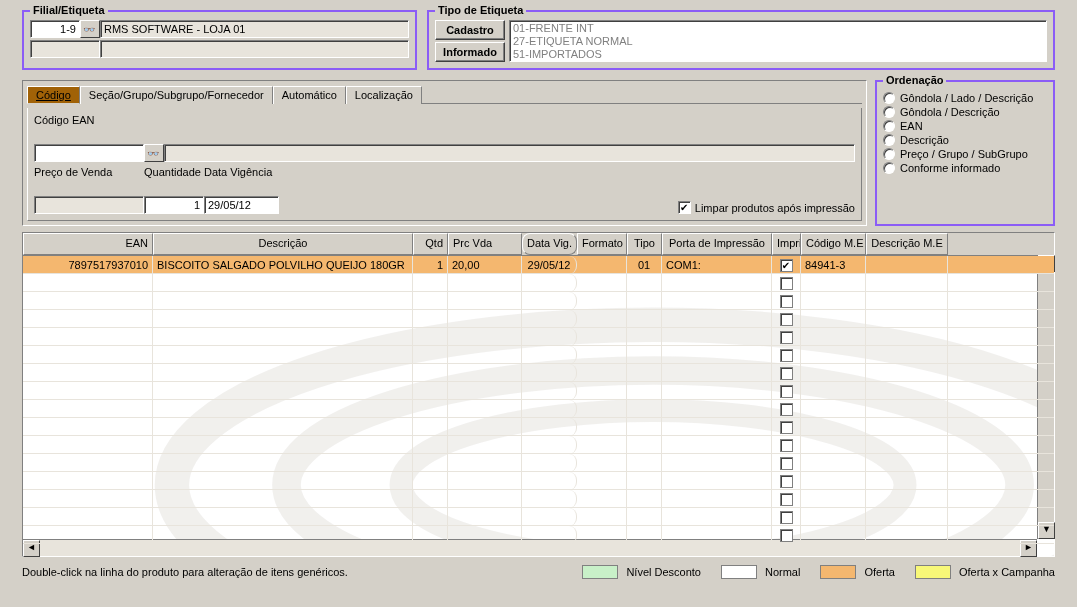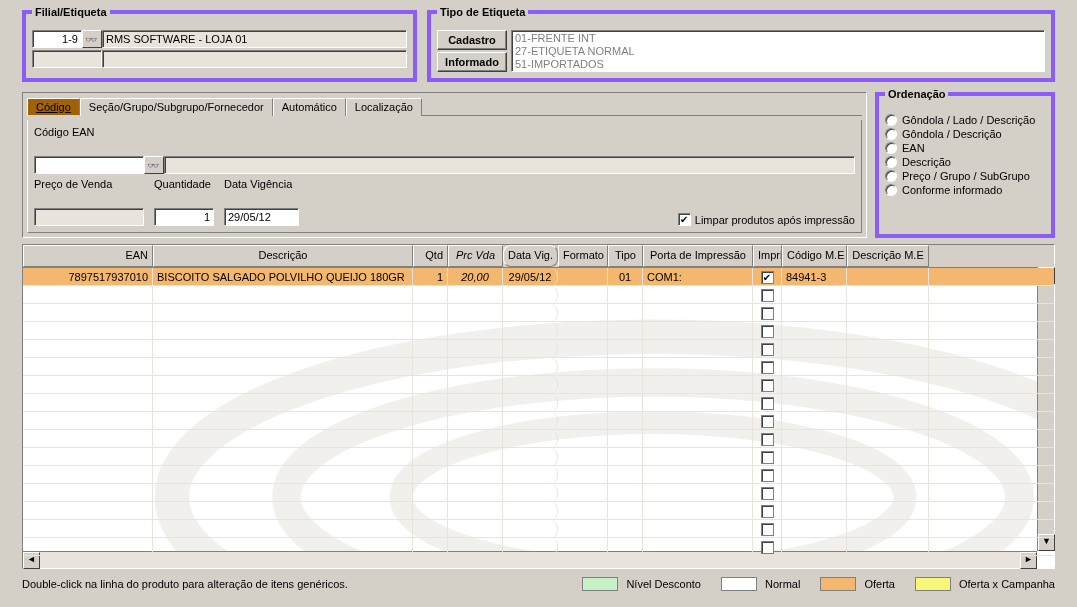--- a/index.html
+++ b/index.html
@@ -8,23 +8,23 @@
     padding: 0;
     width: 1077px;
     height: 607px;
     background: #d4d0c8;
     font-family: Tahoma, Arial, sans-serif;
     font-size: 11px;
     color: #000;
     overflow: hidden;
   }
   .fieldset {
-    border: 4px solid #8b5cf6;
+    border: 2px solid #8b5cf6;
     position: relative;
-    padding: 16px 6px 6px 6px;
+    padding: 8px 6px 6px 6px;
     background: #d4d0c8;
   }
   .fieldset-legend {
     position: absolute;
     top: -8px;
     left: 6px;
     background: #d4d0c8;
     padding: 0 3px;
     font-weight: bold;
     font-size: 11px;
@@ -131,21 +131,21 @@
     border-bottom:1px solid #d4d0c8;
   }
   .tab-underline { text-decoration: underline; }
   .tab-content {
     border:1px solid #fff;
     border-top:none;
     border-right-color:#808080; border-bottom-color:#808080;
     padding:6px;
   }
   .lbl { font-size:11px; margin-bottom:18px; display:block;}
-  .row-flex { display:flex; gap:10px; align-items:flex-end; margin-top:4px;}
+  .row-flex { display:flex; align-items:flex-end; margin-top:4px;}
   .ean-input-wrap { display:flex; }
   .ean-input { width:110px; }
   .desc-long { flex:1; background:#e8e4dc; }
   .preco-col { width:110px; }
   .qtd-col { width:60px; }
   .qtd-input { text-align:right; }
   .data-col { width:75px; }
   .check-wrap { display:flex; align-items:center; gap:4px; margin-left:auto;}
   .chk {
     width:13px; height:13px;
@@ -263,21 +263,21 @@
     margin-right:4px;
     vertical-align:middle;
   }
   .legend-item { display:flex; align-items:center; gap:4px;}
   .footer-hint { flex:0 0 auto; color:#000; margin-right:auto;}
 
   
   .c-ean   { width:130px; text-align:right;}
   .c-desc  { width:260px; }
   .c-qtd   { width:35px; text-align:right;}
-  .c-prc   { width:55px; text-align:center;font-style:italic;}
+  .c-prc   { width:74px; text-align:left;}
   .c-data  { width:55px; text-align:center;border-radius:8px;}
   .c-fmt   { width:50px; text-align:center;}
   .c-tipo  { width:35px; text-align:center;}
   .c-porta { width:110px; }
   .c-imp   { width:29px; text-align:right;}
   .c-codme { width:65px; }
   .c-descme{ width:82px; }
 </style>
 </head>
 <body>

